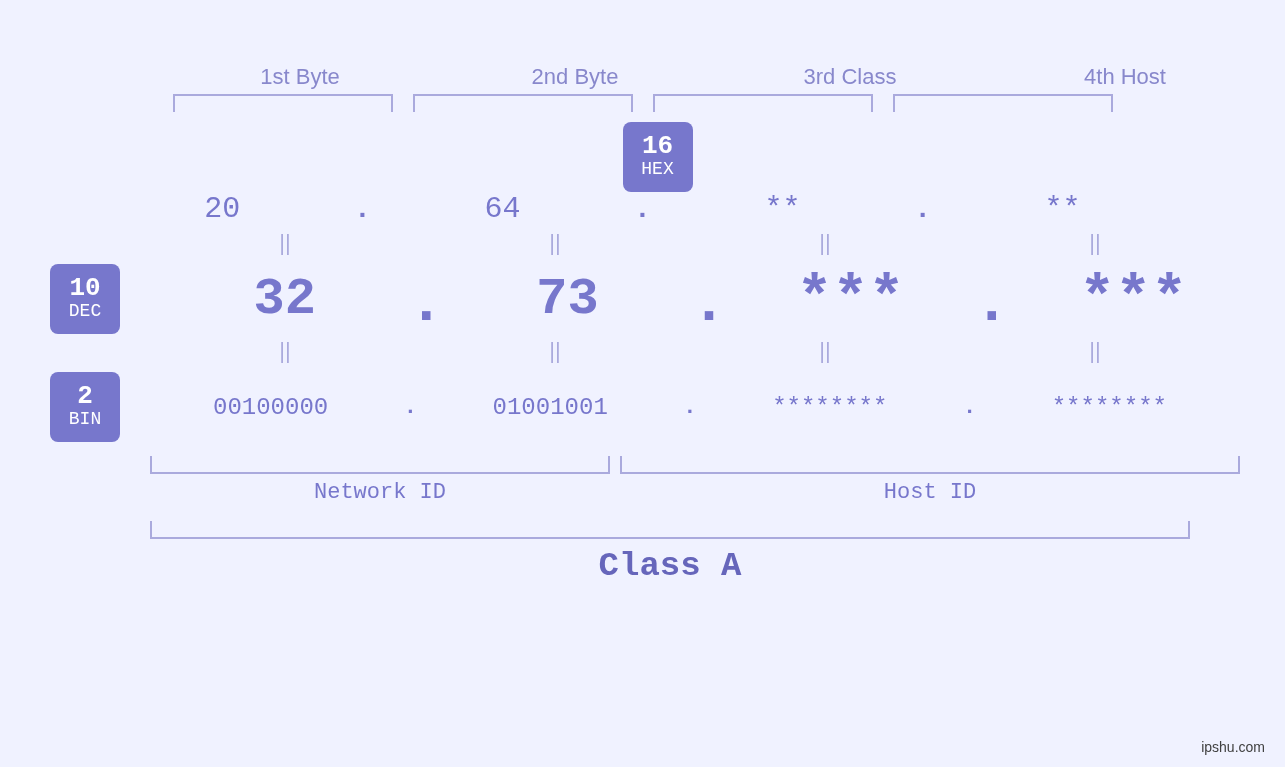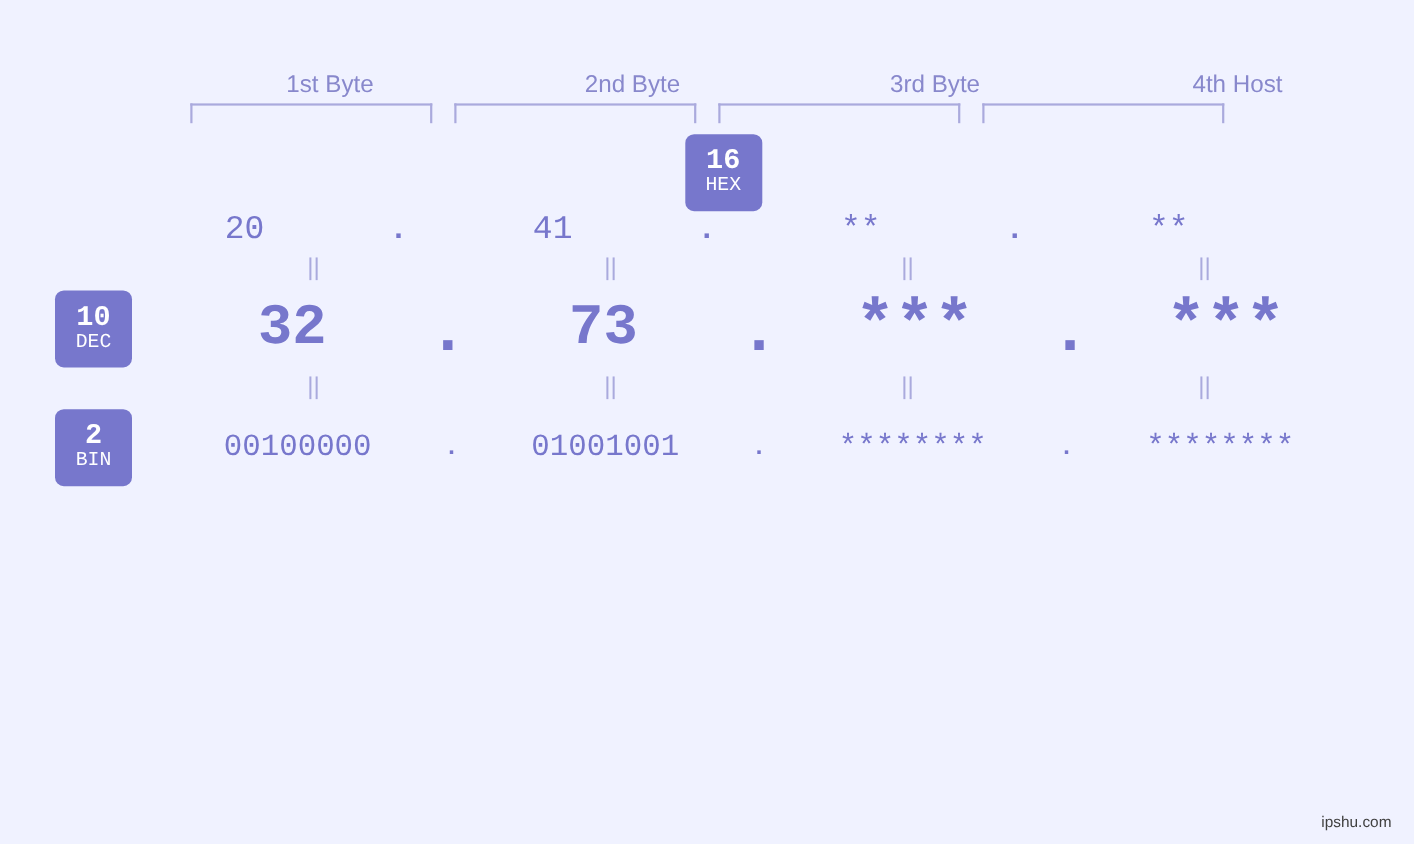--- a/index.html
+++ b/index.html
@@ -120,21 +120,21 @@
     .hex-value {
       font-size: 30px;
     }
 
     .dec-value {
       font-size: 52px;
       font-weight: bold;
     }
 
     .bin-value {
-      font-size: 28px;
+      font-size: 24px;
       text-align: center;
     }
 
     .dot {
       color: #7777cc;
       font-weight: bold;
       margin: 0 2px;
     }
 
     .hex-dot { font-size: 28px; }
@@ -233,21 +233,21 @@
     }
   </style>
 </head>
 <body>
 
 <div class="container">
 
   <div class="byte-headers">
     <div class="byte-header">1st Byte</div>
     <div class="byte-header">2nd Byte</div>
-    <div class="byte-header">3rd Byte</div>
+    <div class="byte-header">3rd Class</div>
     <div class="byte-header">4th Host</div>
   </div>
 
   <div class="bracket-row">
     <div class="bracket"></div>
     <div class="bracket"></div>
     <div class="bracket"></div>
     <div class="bracket"></div>
   </div>
 
@@ -259,41 +259,41 @@
           <span class="badge-number">16</span>
           <span class="badge-label">HEX</span>
         </div>
       </div>
       <div class="value-row">
         <div class="cell">
           <span class="cell-value hex-value">20</span>
         </div>
         <span class="dot hex-dot">.</span>
         <div class="cell">
-          <span class="cell-value hex-value">41</span>
+          <span class="cell-value hex-value">64</span>
         </div>
         <span class="dot hex-dot">.</span>
         <div class="cell">
           <span class="cell-value hex-value">**</span>
         </div>
         <span class="dot hex-dot">.</span>
         <div class="cell">
           <span class="cell-value hex-value">**</span>
         </div>
       </div>
     </div>
 
     <div class="equals-row" style="margin-left:140px;">
       <div class="equals-cell">||</div>
       <div class="equals-cell">||</div>
       <div class="equals-cell">||</div>
       <div class="equals-cell">||</div>
     </div>
 
-    <div style="display:flex; align-items:flex-start; margin-top:4px;">
+    <div style="display:flex; align-items:center; margin-top:4px;gap:19px;">
       <div class="badges-column" style="gap:0; padding-top:0; justify-content:center;">
         <div class="badge">
           <span class="badge-number">10</span>
           <span class="badge-label">DEC</span>
         </div>
       </div>
       <div class="value-row">
         <div class="cell">
           <span class="cell-value dec-value">32</span>
         </div>
@@ -338,18 +338,33 @@
         <div class="cell">
           <span class="cell-value bin-value">********</span>
         </div>
         <span class="dot bin-dot">.</span>
         <div class="cell">
           <span class="cell-value bin-value">********</span>
         </div>
       </div>
     </div>
 
+    <div style="margin-left:140px; margin-top:14px; width:1100px;">
+      <div class="bottom-brackets">
+        <div class="bottom-bracket-network"></div>
+        <div class="bottom-bracket-host"></div>
+      </div>
+      <div class="bottom-labels">
+        <div class="network-label">Network ID</div>
+        <div class="host-label">Host ID</div>
+      </div>
+
+      <div style="margin-top:14px;">
+        <div class="big-bracket-row"></div>
+        <div class="class-label">Class A</div>
+      </div>
+    </div>
 
   </div>
 
   <div class="watermark">ipshu.com</div>
 
 </div>
 
 </body></html>

